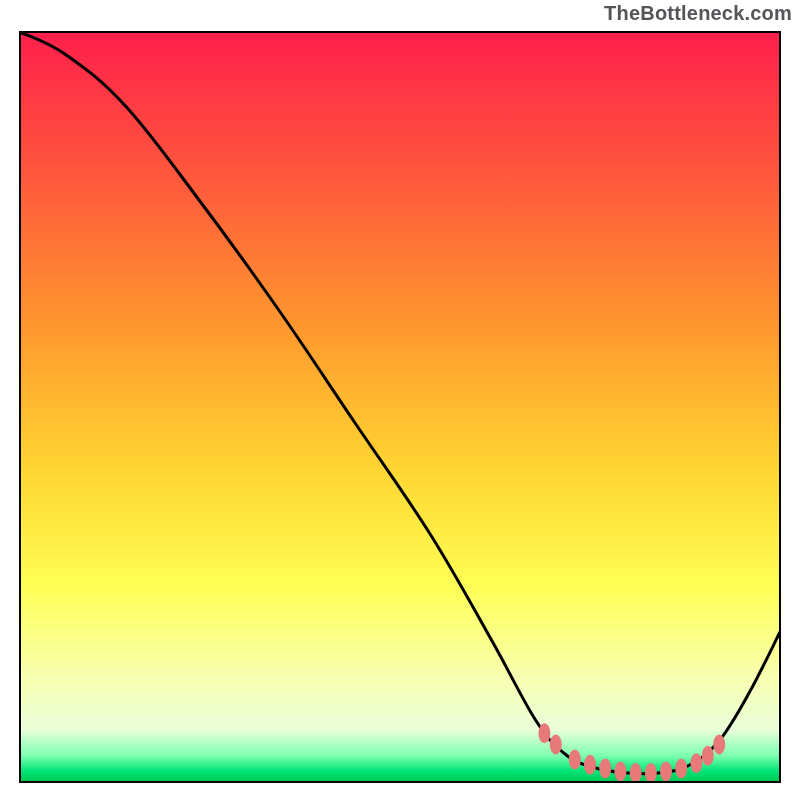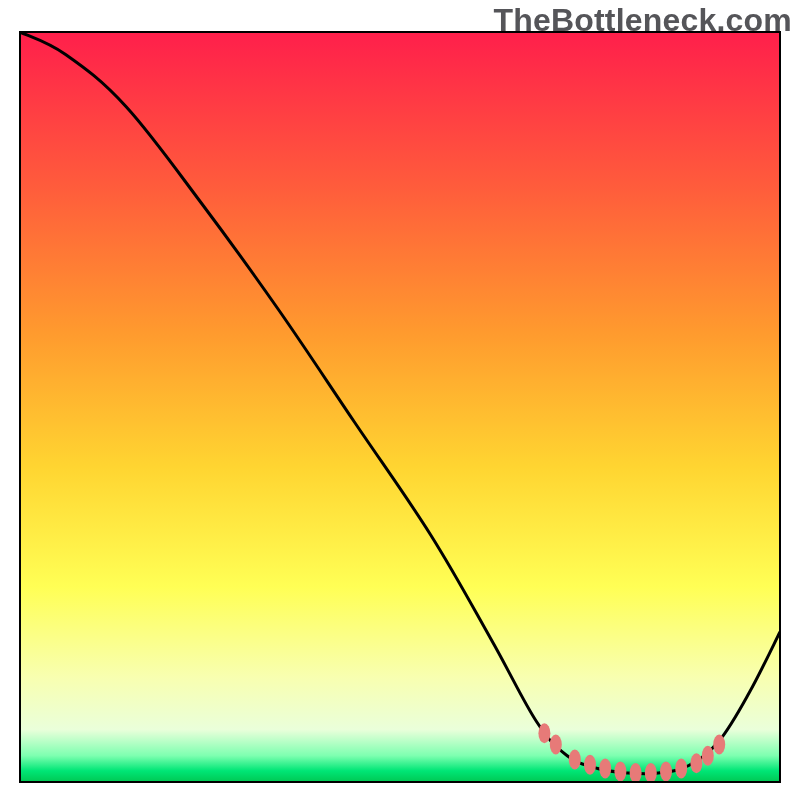--- a/index.html
+++ b/index.html
@@ -13,21 +13,21 @@
   }
   .frame {
     position: relative;
     width: 800px;
     height: 800px;
   }
   .watermark {
     position: absolute;
     top: 2px;
     right: 8px;
-    font-size: 32px;
+    font-size: 20px;
     font-weight: 600;
     color: #555559;
     letter-spacing: 0.2px;
     z-index: 10;
   }
   svg {
     position: absolute;
     top: 0;
     left: 0;
   }

